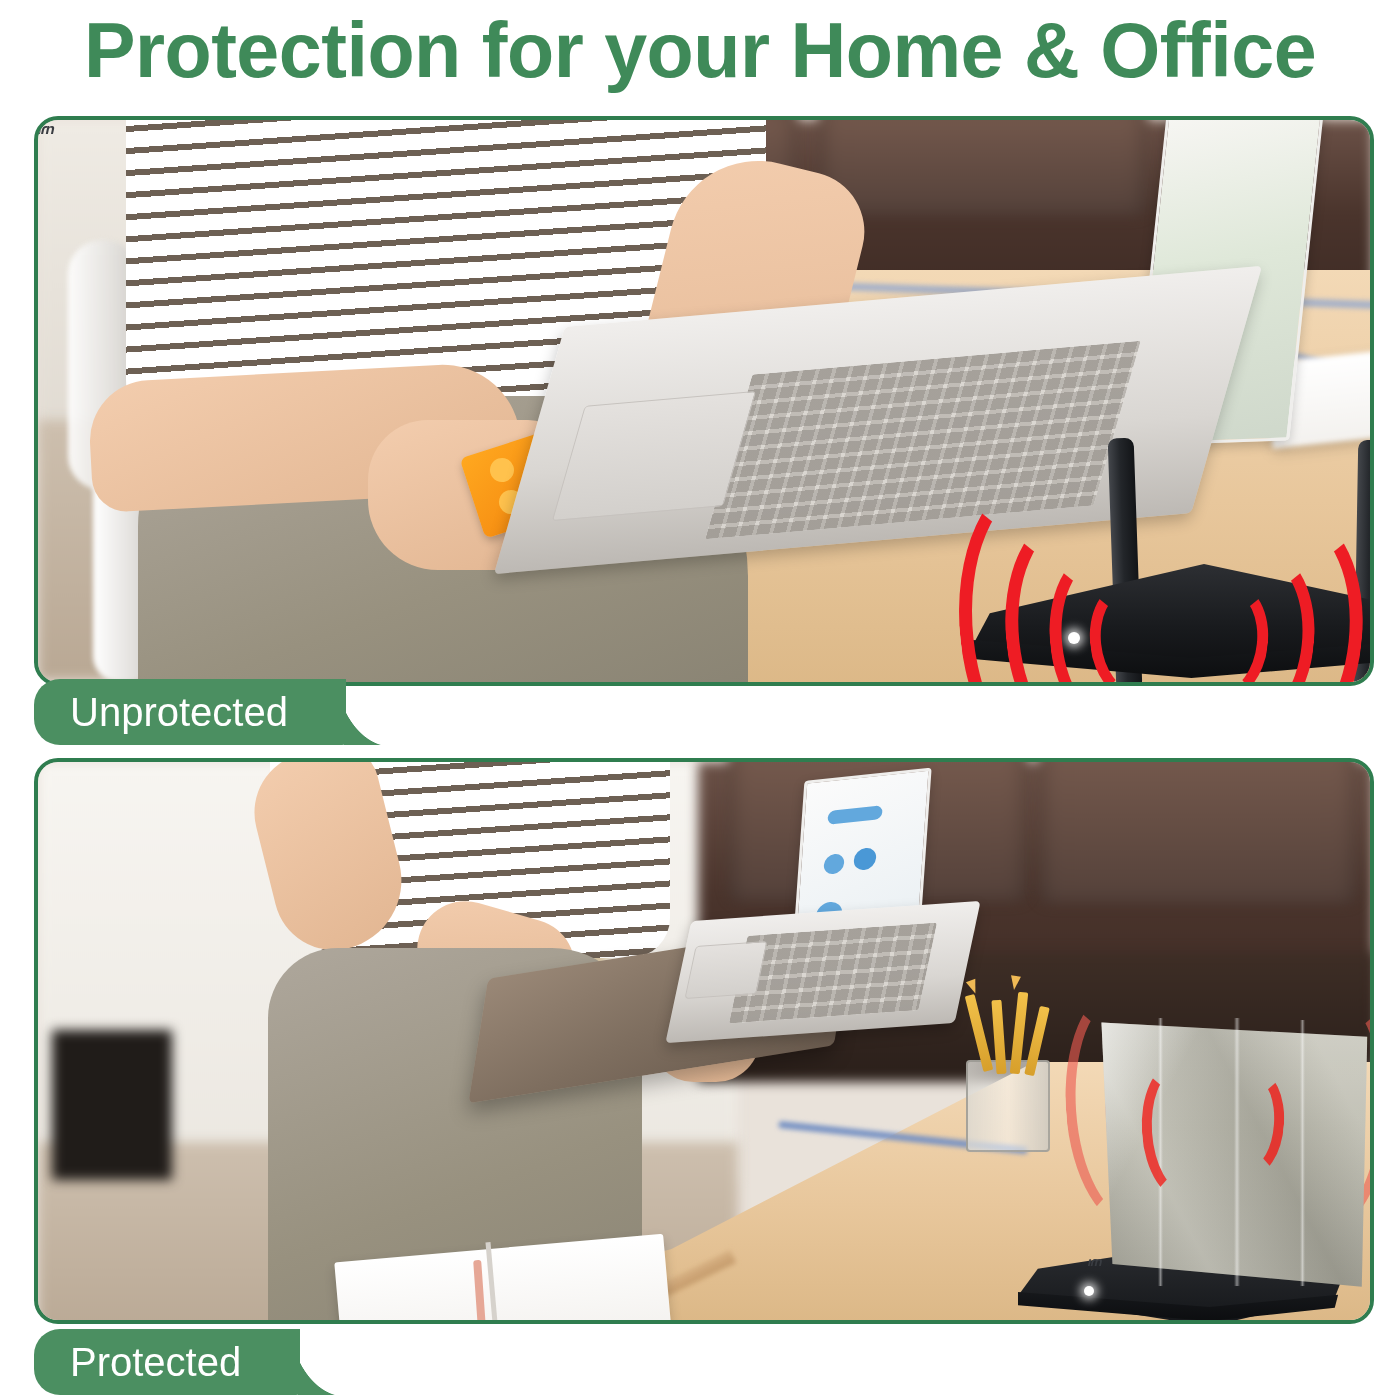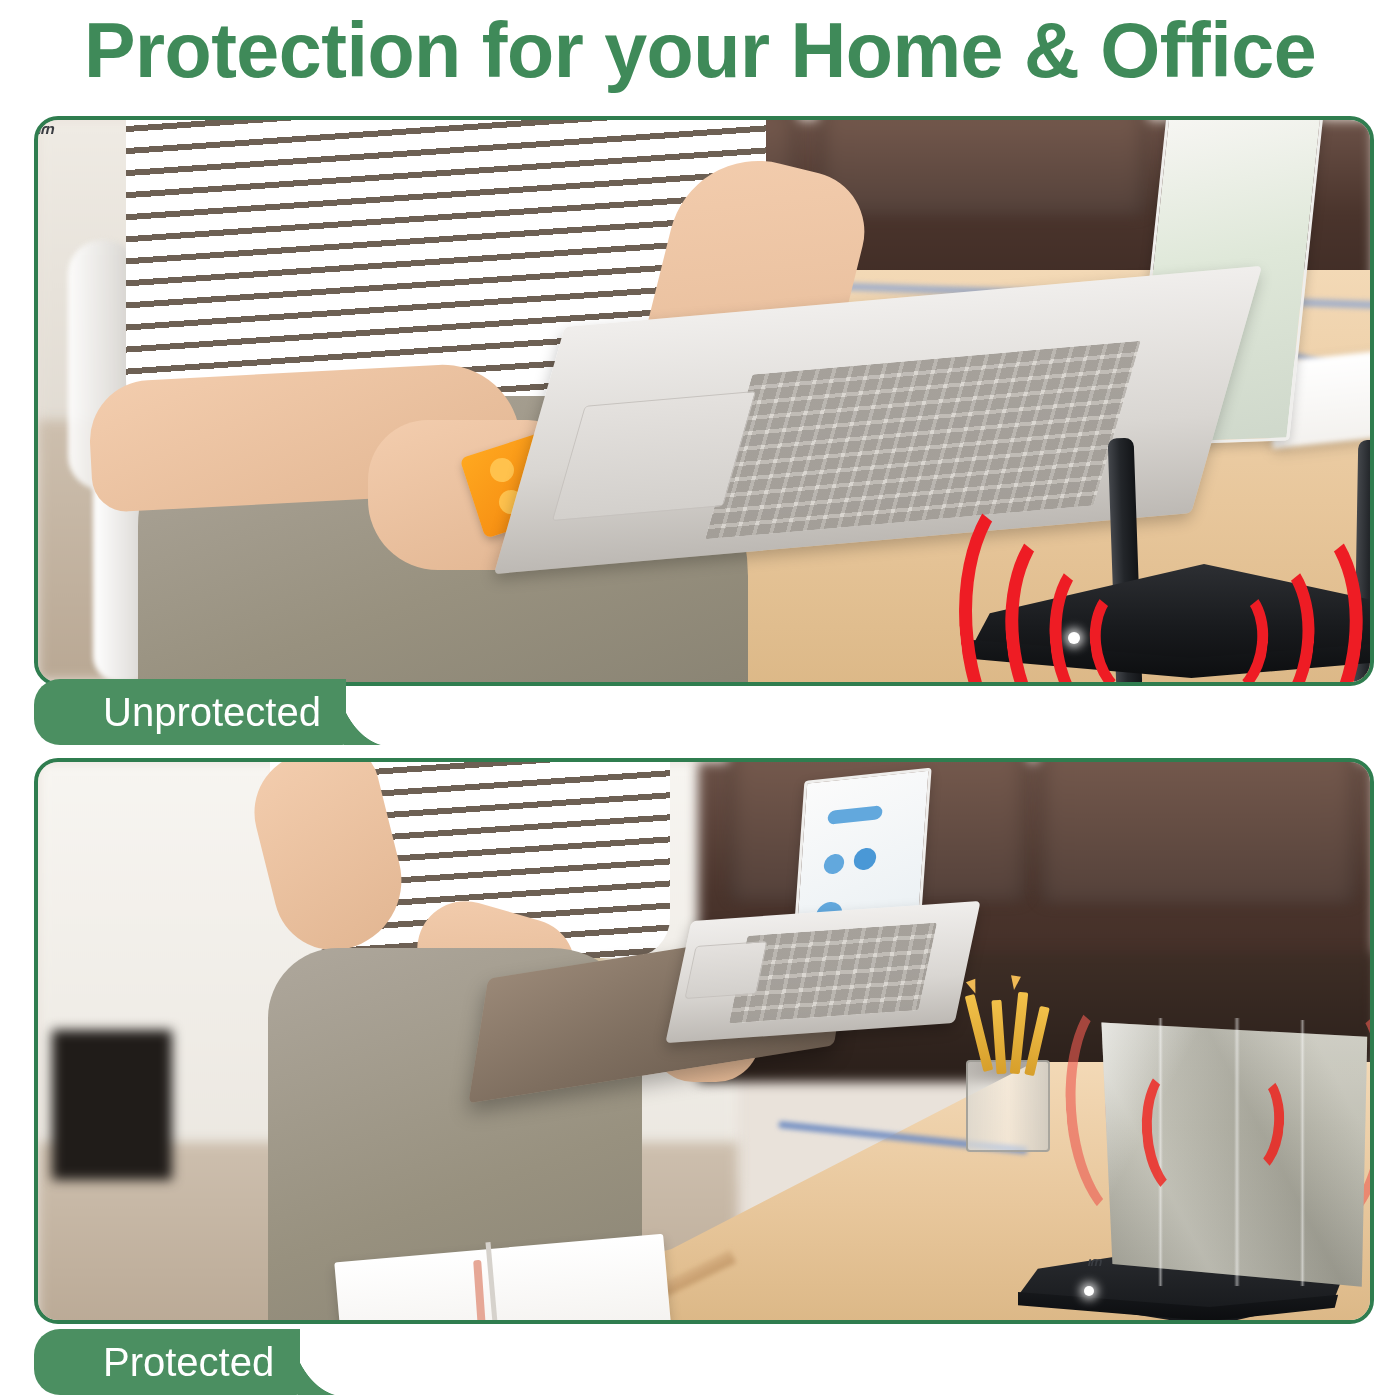--- a/index.html
+++ b/index.html
@@ -209,21 +209,20 @@
     -webkit-mask-image:radial-gradient(58px 86px at 48px -18px, transparent 99%, #000 100%);
     mask-image:radial-gradient(58px 86px at 48px -18px, transparent 99%, #000 100%);
   }
   .badge-label{
     color:#ffffff;
     font-size:40px;
     line-height:40px;
     font-weight:400;
     letter-spacing:0px;
     white-space:nowrap;
-    margin-left:33px;
   }
   #badge-unprotected{left:34px;top:679px;width:312px;}
   #badge-protected{left:34px;top:1329px;width:266px;}
 </style>
 </head>
 <body>
 
 <div class="page-title">Protection for your Home &amp; Office</div>
 
 <div class="panel" id="panel-unprotected">

